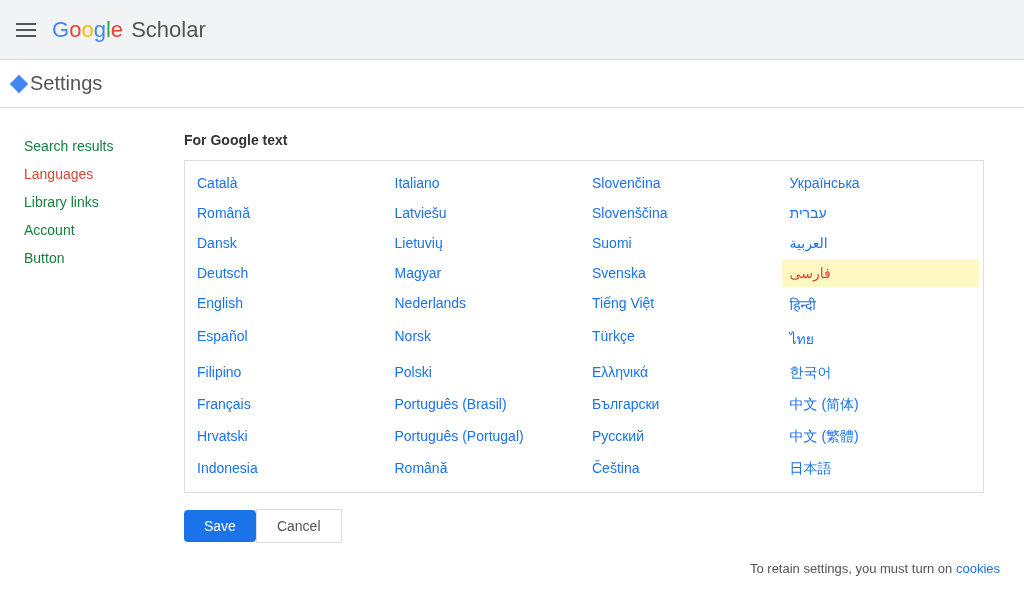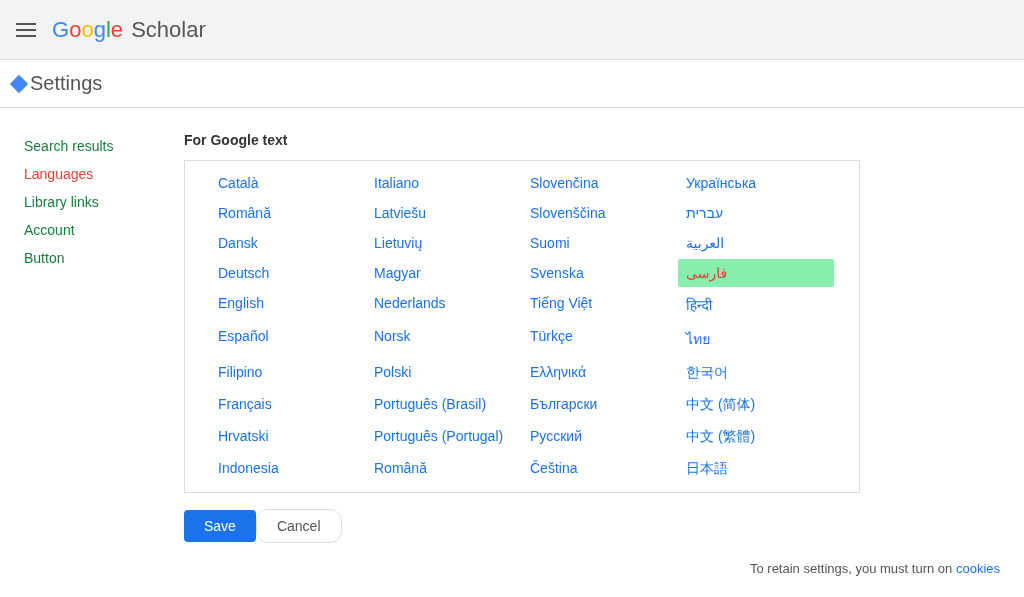--- a/index.html
+++ b/index.html
@@ -72,38 +72,38 @@
     }
     #content .section-title {
       font-weight: bold;
       font-size: 14px;
       margin-bottom: 12px;
     }
 
     
     .lang-grid-container {
       border: 1px solid #ddd;
-      padding: 8px 25px;
+      padding: 8px 4px;
       display: inline-block;
-      width: 676px;
+      width: 800px;
     }
     .lang-grid {
       display: grid;
       grid-template-columns: repeat(4, 1fr);
       row-gap: 2px;
     }
     .lang-item {
       padding: 6px 8px;
       color: #1a73e8;
       cursor: pointer;
       font-size: 14px;
       border-radius: 2px;
     }
     .lang-item.highlighted {
-      background: #86efac;
+      background: #fef9c3;
       color: #d44638;
     }
 
     
     #action-row {
       display: flex;
       align-items: center;
       margin-top: 16px;
     }
     #action-row .btn-save {
@@ -113,21 +113,21 @@
       padding: 8px 20px;
       border-radius: 4px;
       cursor: pointer;
       font-size: 14px;
     }
     #action-row .btn-cancel {
       background: #fff;
       color: #555;
       border: 1px solid #ddd;
       padding: 8px 20px;
-      border-radius: 12px;
+      border-radius: 0;
       cursor: pointer;
       font-size: 14px;
     }
 
     
     #footer-msg {
       display: flex;
       justify-content: flex-end;
       margin-top: 18px;
       font-size: 13px;

